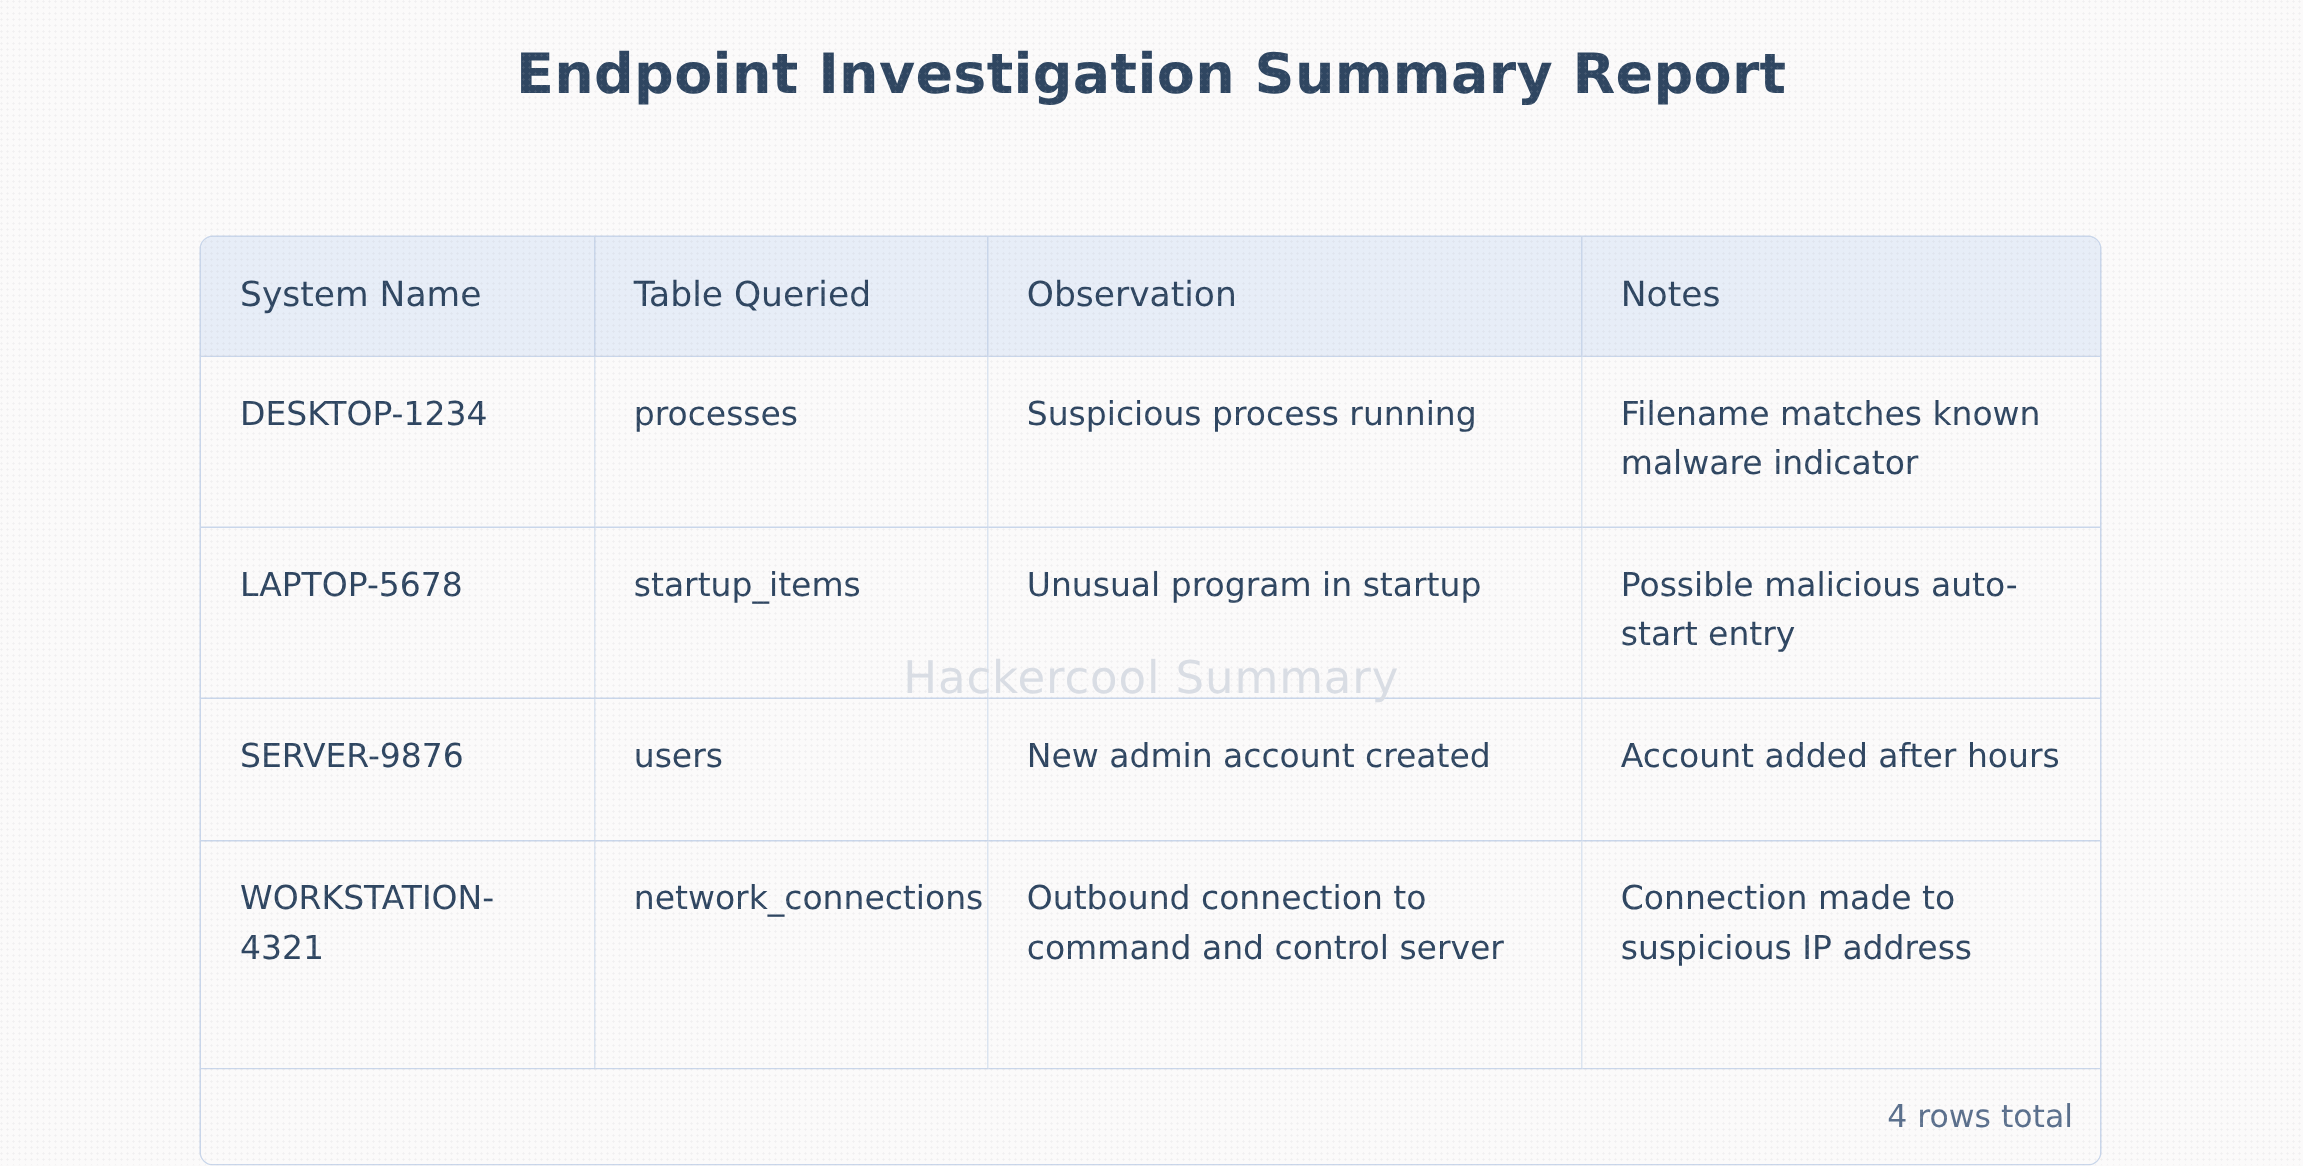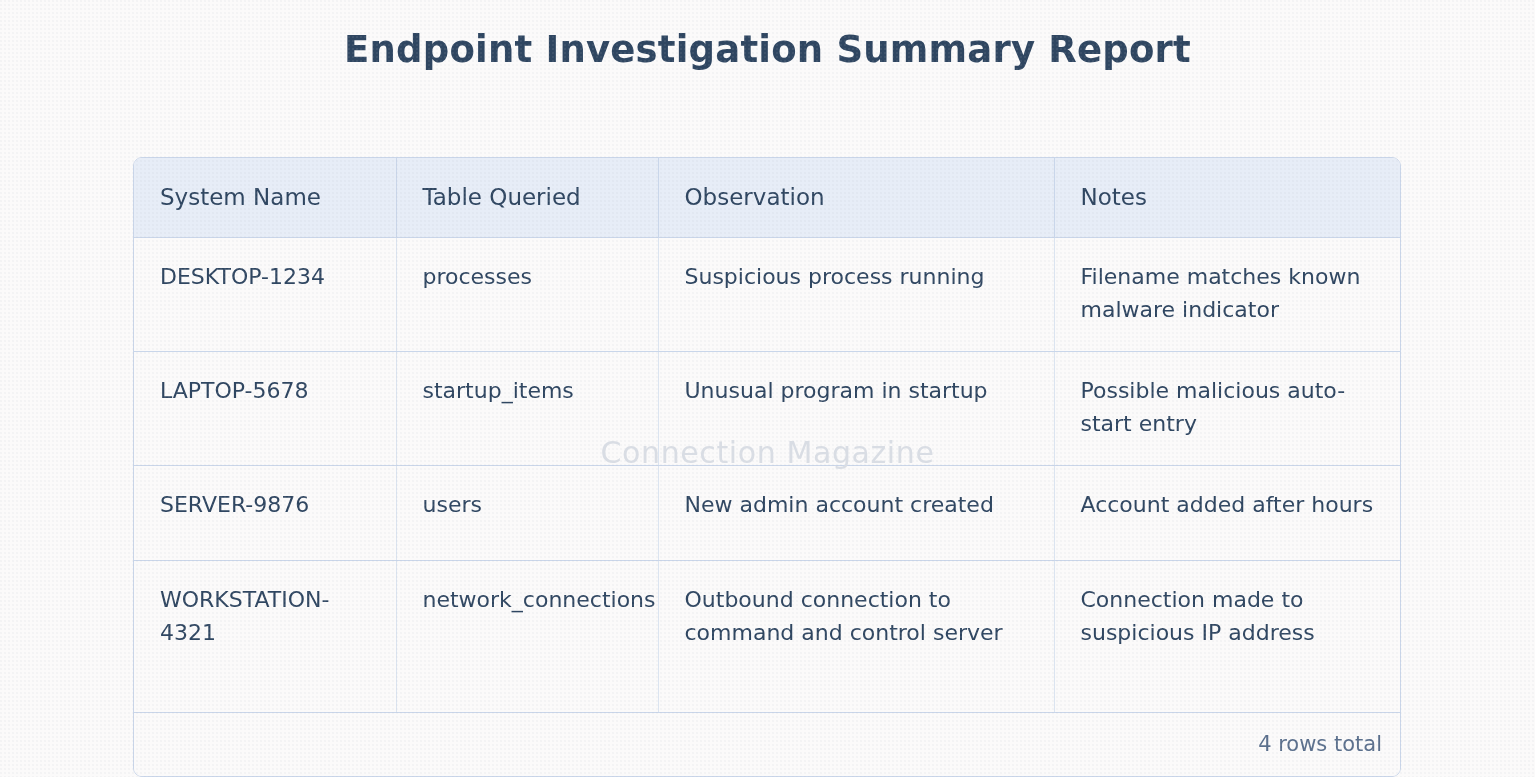--- a/index.html
+++ b/index.html
@@ -164,14 +164,14 @@
         <td>Outbound connection to command and control server</td>
         <td>Connection made to suspicious IP address</td>
       </tr>
     </tbody>
   </table>
   <div id="table-footer">
     <span>4 rows total</span>
   </div>
 </div>
 
-<div id="watermark">Connection Magazine</div>
+<div id="watermark">Hackercool Summary</div>
 <div id="texture"></div>
 
 </body></html>

